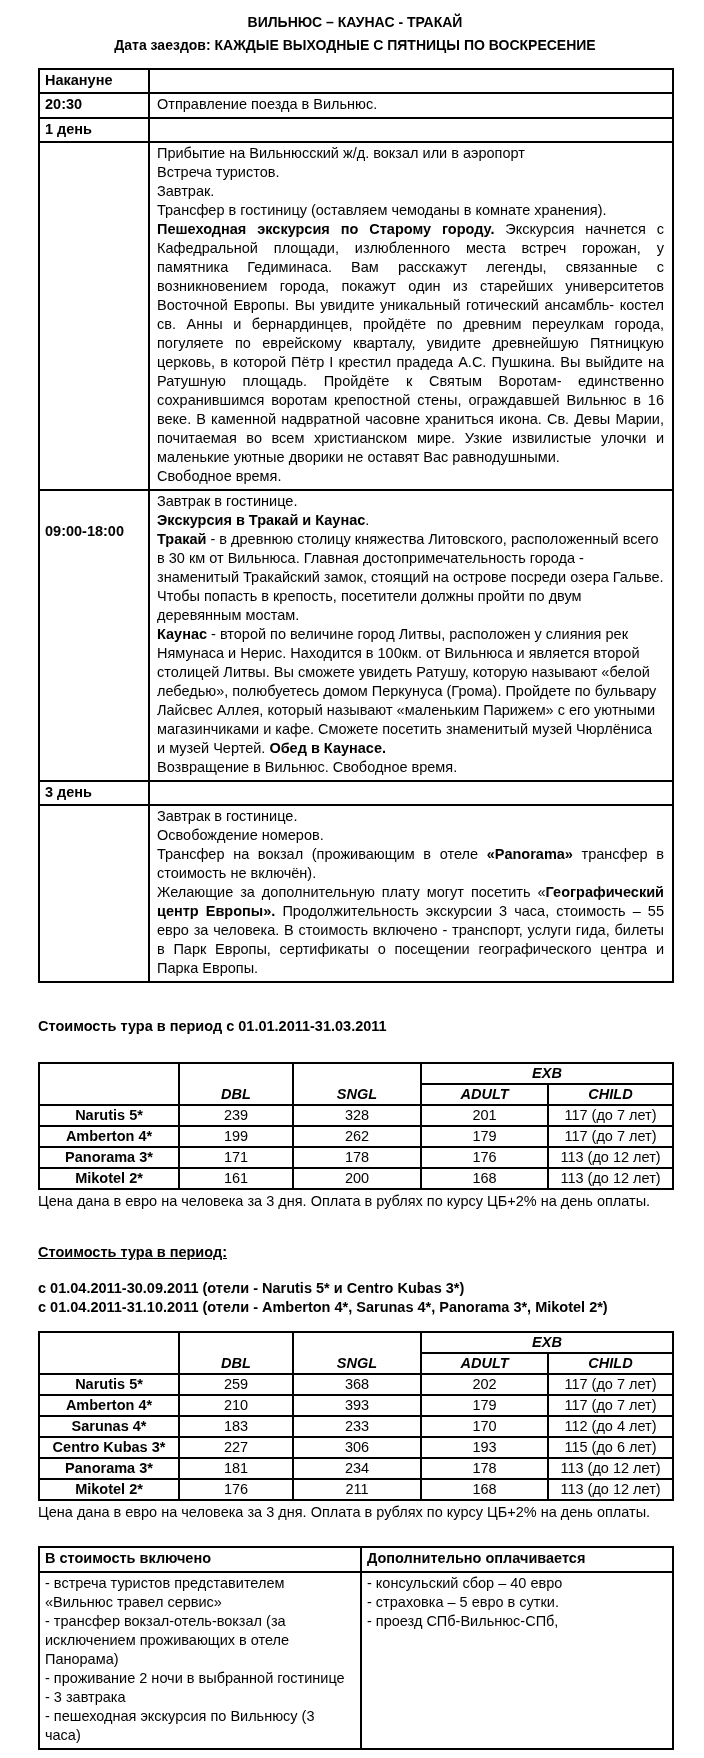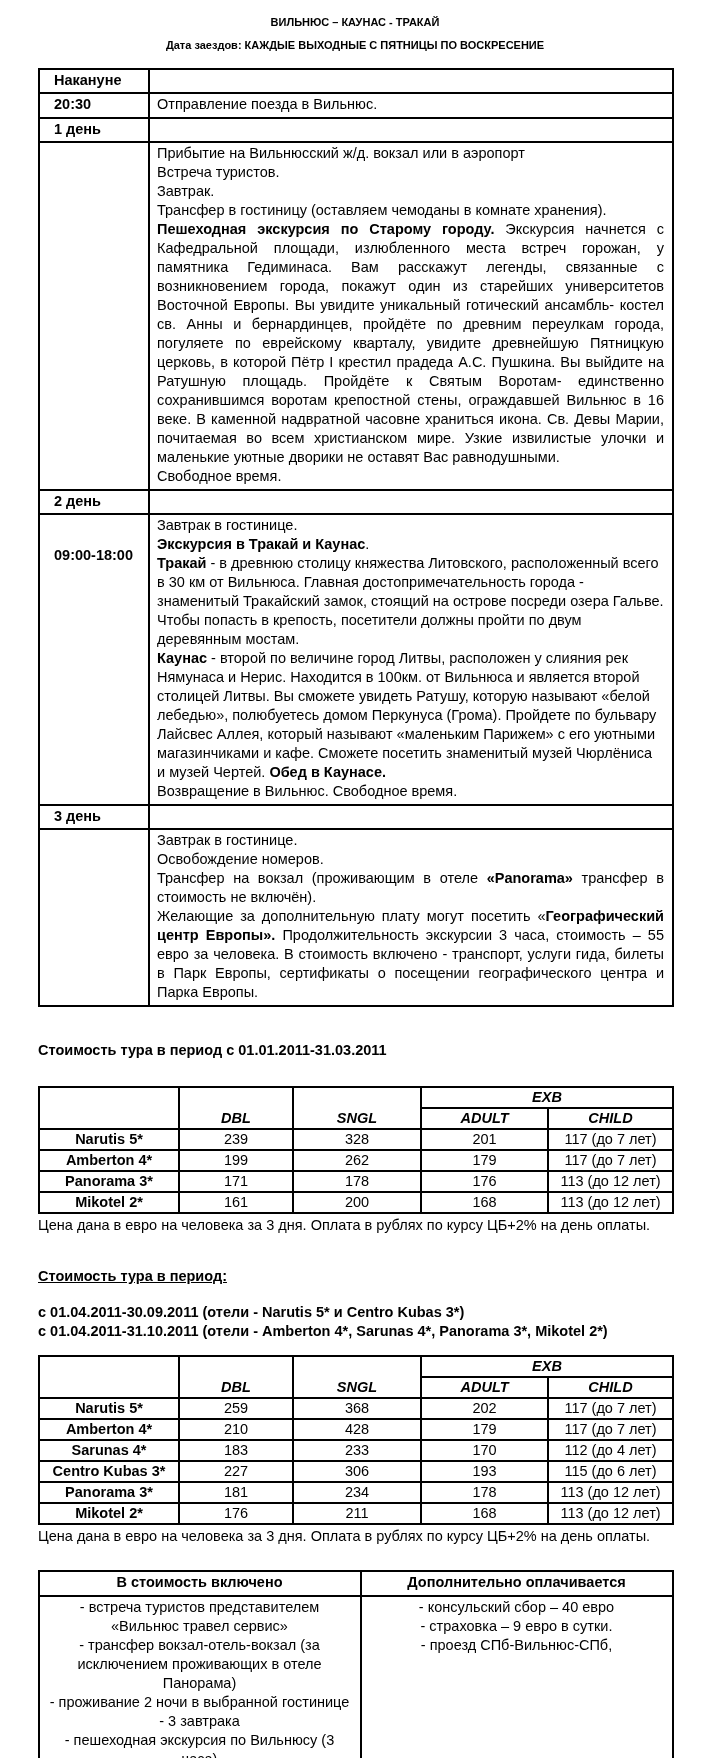--- a/index.html
+++ b/index.html
@@ -4,31 +4,31 @@
 <style>
   html,body { margin:0; padding:0; background:#fff; }
   body {
     width:704px; min-height:1758px;
     font-family:"Liberation Sans", sans-serif;
     font-size:14.5px; line-height:19px; color:#000;
   }
   .page { padding:12px 32px 0 38px; width:634px; }
 
   
-  .title-block { text-align:center; font-weight:bold; font-size:11px; line-height:21px; margin-bottom:12px; }
+  .title-block { text-align:center; font-weight:bold; font-size:14px; line-height:21px; margin-bottom:12px; }
   .title-sub { max-width:512px; margin:2px auto; }
 
   
   table { border-collapse:collapse; table-layout:fixed; width:634px; }
   td, th { border:2px solid #000; vertical-align:top; }
   p { margin:0; }
   .b { font-weight:bold; }
 
   
-  .itinerary td.time-cell { width:110px; padding:1px 4px 2px 14px; }
+  .itinerary td.time-cell { width:110px; padding:1px 4px 2px 5px; }
   .itinerary .time { font-weight:bold; }
   .itinerary .time.offset { margin-top:30px; }
   .itinerary td.content-cell { padding:1px 8px 3px 7px; }
   .itinerary td.content-cell p.just { text-align:justify; }
 
   
   .sec-heading { font-weight:bold; margin:0; }
   .h1-gap { margin-top:34px; }
   .h2-gap { margin-top:32px;text-decoration:underline; }
   .period-lines { font-weight:bold; margin-top:17px; }
@@ -43,21 +43,21 @@
   .price col.c-hotel { width:140px; }
   .price col.c-dbl { width:114px; }
   .price col.c-sngl { width:128px; }
   .price col.c-adult { width:127px; }
   .price col.c-child { width:125px; }
 
   
   .included { margin-top:24px; }
   .included col.c-left { width:322px; }
   .included col.c-right { width:312px; }
-  .included td, .included th { padding:1px 6px 3px 5px; text-align:center; }
+  .included td, .included th { padding:1px 6px 3px 5px; text-align:left; }
   .included th { font-weight:bold; height:19px; }
 </style>
 </head>
 <body>
 
 <div class="page">
 
   <div class="title-block">
     <div>ВИЛЬНЮС – КАУНАС - ТРАКАЙ</div>
     <div class="title-sub">Дата заездов: КАЖДЫЕ ВЫХОДНЫЕ С ПЯТНИЦЫ ПО ВОСКРЕСЕНИЕ</div>
@@ -94,26 +94,20 @@
             <div class="time"></div>
           </td>
           <td class="content-cell">
             <p><span>Прибытие на Вильнюсский ж/д. вокзал или в аэропорт</span></p>
             <p><span>Встреча туристов.</span></p>
             <p><span>Завтрак.</span></p>
             <p><span>Трансфер в гостиницу (оставляем чемоданы в комнате хранения).</span></p>
             <p class="just"><span class="b">Пешеходная экскурсия по Старому городу. </span><span>Экскурсия начнется с Кафедральной площади, излюбленного места встреч горожан, у памятника Гедиминаса. Вам расскажут легенды, связанные с возникновением города, покажут один из старейших университетов Восточной Европы. Вы увидите уникальный готический ансамбль- костел св. Анны и бернардинцев, пройдёте по древним переулкам города, погуляете по еврейскому кварталу, увидите древнейшую Пятницкую церковь, в которой Пётр I крестил прадеда А.С. Пушкина. Вы выйдите на Ратушную площадь. Пройдёте к Святым Воротам- единственно сохранившимся воротам крепостной стены, ограждавшей Вильнюс в 16 веке. В каменной надвратной часовне храниться икона. Св. Девы Марии, почитаемая во всем христианском мире. Узкие извилистые улочки и маленькие уютные дворики не оставят Вас равнодушными.</span></p>
             <p><span>Свободное время.</span></p>
           </td>
-        </tr>
-        <tr>
-          <td class="time-cell">
-            <div class="time">2 день</div>
-          </td>
-          <td class="content-cell"></td>
         </tr>
         <tr>
           <td class="time-cell">
             <div class="time offset">09:00-18:00</div>
           </td>
           <td class="content-cell">
             <p><span>Завтрак в гостинице.</span></p>
             <p><span class="b">Экскурсия в Тракай и Каунас</span><span>.</span></p>
             <p><span class="b">Тракай</span><span> - в древнюю столицу княжества Литовского, расположенный всего в 30 км от Вильнюса. Главная достопримечательность города - знаменитый Тракайский замок, стоящий на острове посреди озера Гальве. Чтобы попасть в крепость, посетители должны пройти по двум деревянным мостам.</span></p>
             <p><span class="b">Каунас</span><span> - второй по величине город Литвы, расположен у слияния рек Нямунаса и Нерис. Находится в 100км. от Вильнюса и является второй столицей Литвы. Вы сможете увидеть Ратушу, которую называют «белой лебедью», полюбуетесь домом Перкунуса (Грома). Пройдете по бульвару Лайсвес Аллея, который называют «маленьким Парижем» с его уютными магазинчиками и кафе. Сможете посетить знаменитый музей Чюрлёниса и музей Чертей. </span><span class="b">Обед в Каунасе.</span></p>
@@ -221,21 +215,21 @@
         <tr>
           <td class="hotel">Narutis 5*</td>
           <td>259</td>
           <td>368</td>
           <td>202</td>
           <td>117 (до 7 лет)</td>
         </tr>
         <tr>
           <td class="hotel">Amberton 4*</td>
           <td>210</td>
-          <td>428</td>
+          <td>393</td>
           <td>179</td>
           <td>117 (до 7 лет)</td>
         </tr>
         <tr>
           <td class="hotel">Sarunas 4*</td>
           <td>183</td>
           <td>233</td>
           <td>170</td>
           <td>112 (до 4 лет)</td>
         </tr>
@@ -277,20 +271,20 @@
       <tr>
         <td id="incl-left">
             <p>- встреча туристов представителем «Вильнюс травел сервис»</p>
             <p>- трансфер вокзал-отель-вокзал  (за исключением проживающих в отеле Панорама)</p>
             <p>- проживание 2 ночи в выбранной гостинице</p>
             <p>- 3 завтрака</p>
             <p>- пешеходная экскурсия по Вильнюсу (3 часа)</p>
           </td>
         <td id="incl-right">
             <p>- консульский сбор – 40 евро</p>
-            <p>- страховка – 9 евро в сутки.</p>
+            <p>- страховка – 5 евро в сутки.</p>
             <p>- проезд СПб-Вильнюс-СПб,</p>
           </td>
       </tr>
     </tbody>
   </table>
 
 </div>
 
 </body></html>

